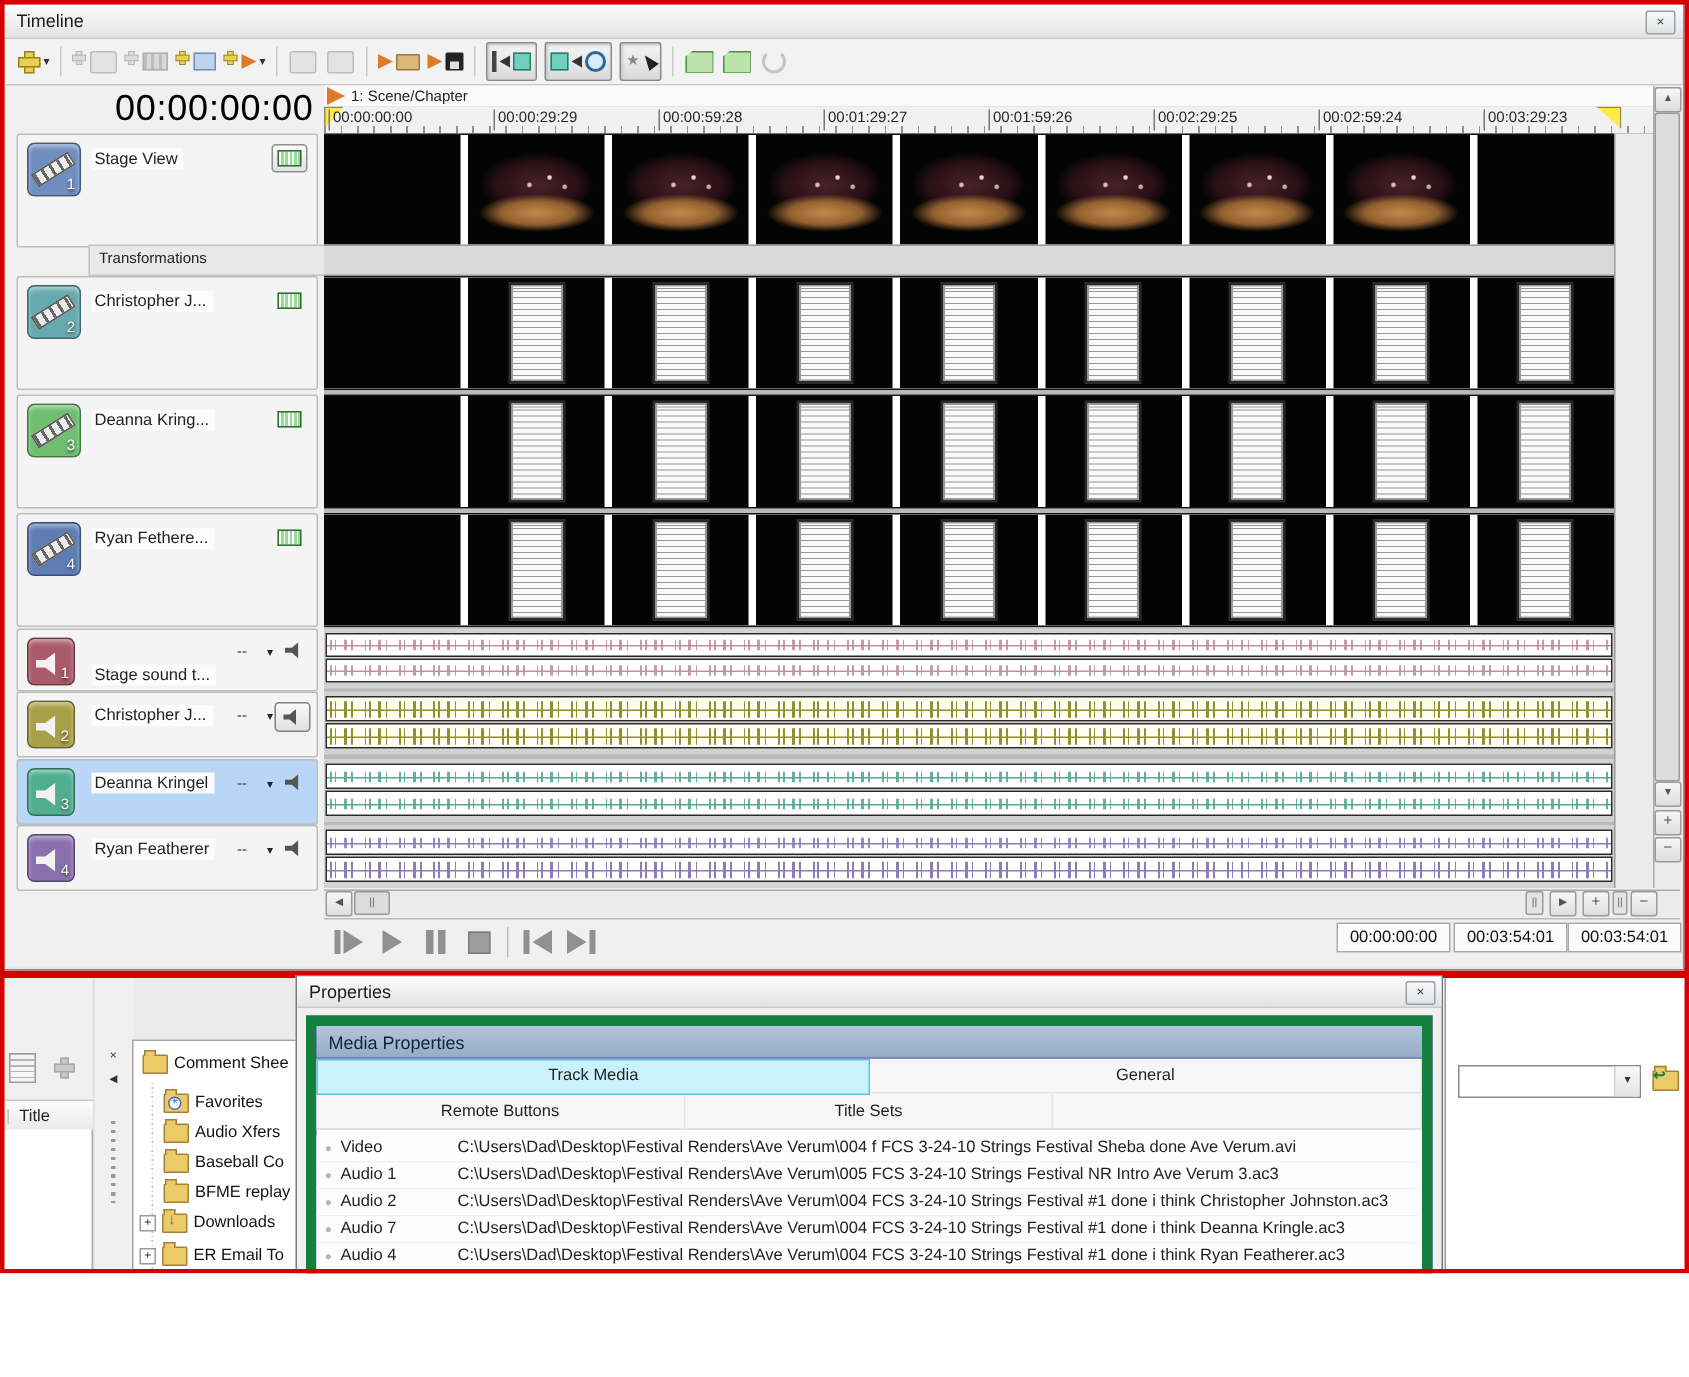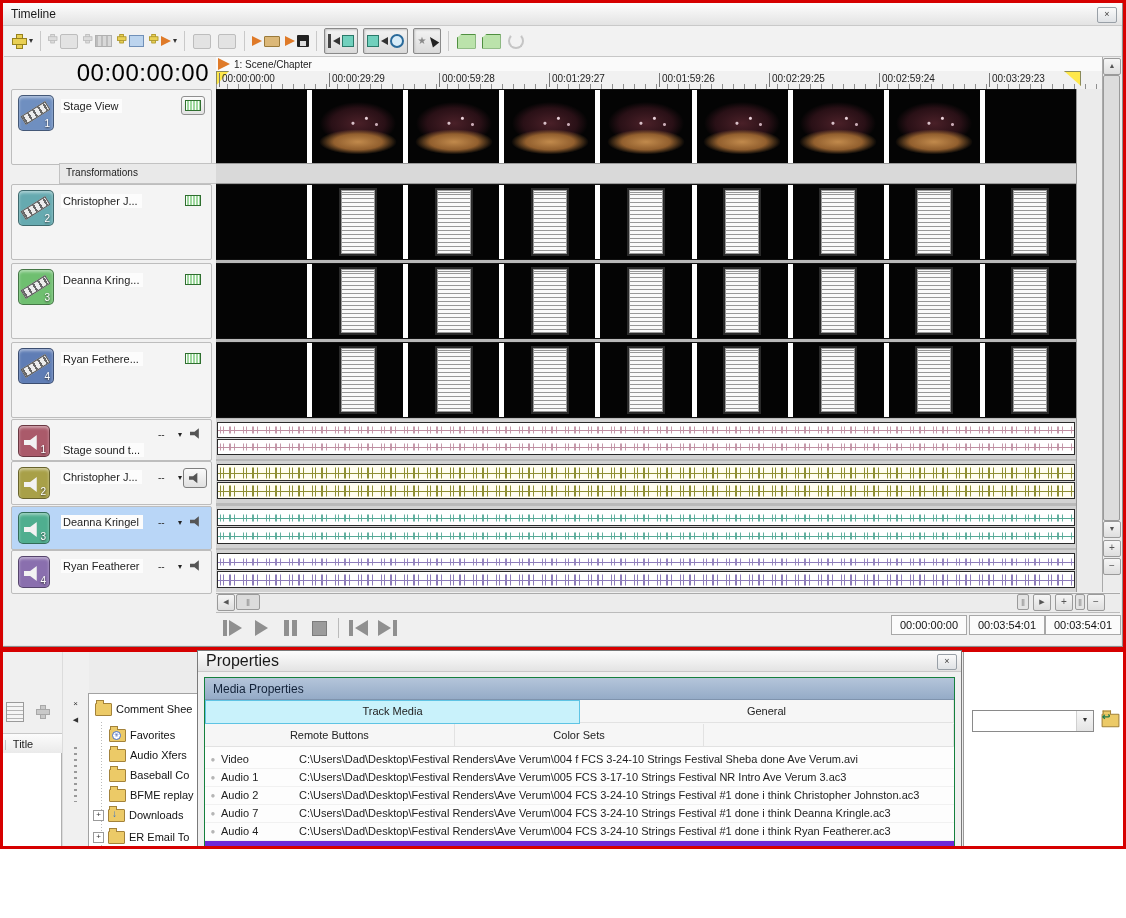--- a/index.html
+++ b/index.html
@@ -122,21 +122,21 @@
   .pausebars div{width:5px;height:16px;background:#909090}
   .stopsq{width:13px;height:13px;background:#9c9c9c;border:1px solid #7c7c7c}
   .tdiv{width:1px;height:20px;background:#bbb}
   .tbox{position:absolute;top:612px;height:18px;width:74px;border:1px solid #a8a8a8;background:#fbfbfb;
         font-size:11px;line-height:18px;text-align:center;color:#111}
   
   .redframe{position:absolute;inset:0;border:3px solid #d60000;z-index:99;pointer-events:none}
   .redstrip{position:absolute;left:0;top:645px;width:1126px;height:7px;background:#d60000;z-index:1}
   
   .props{position:absolute;left:197px;top:650px;width:763px;height:268px;background:#f0f0f0;border:1px solid #7a7a7a;z-index:3}
-  .props .body{position:absolute;left:6px;right:6px;top:26px;bottom:4px;border:1px solid #15803d;background:#6d28d9}
+  .props .body{position:absolute;left:6px;right:6px;top:26px;bottom:4px;border:7px solid #15803d;background:#6d28d9}
   .grouphdr{height:21px;background:linear-gradient(#b4c5da,#95abc7);border-bottom:1px solid #7f93ad;
             font-size:12px;color:#122239;display:flex;align-items:center;padding-left:8px}
   .tabrow{display:flex;background:#f6f6f6}
   .tab{flex:1;height:22px;line-height:22px;text-align:center;font-size:11px;color:#222;
        border-right:1px solid #e2e2e2;border-bottom:1px solid #e2e2e2;background:#f6f6f6}
   .tab.sel{background:#c9f2fb;border:1px solid #5ec4e4;line-height:20px}
   .mtable{padding-top:4px;background:#fdfdfd}
   .mrow{display:flex;height:17px;line-height:17px;font-size:11px;background:#fdfdfd;border-bottom:1px solid #f1f1f1}
   .mdot{width:16px;text-align:center;color:#b5b5b5;font-size:8px}
   .mlabel{width:78px;color:#222}
@@ -615,44 +615,44 @@
       <span class="arr">▾</span>
     </div>
     <div class="upfold">
       <span class="fold"></span>
       <span class="arr2">↩</span>
     </div>
   </div>
 
   <div class="props">
     <div class="titlebar" style="height:20px">
-      <span style="font-size:16px">Properties</span>
+      <span style="font-size:12px">Properties</span>
     </div>
     <div class="closebtn" style="right:4px;top:3px">×</div>
     <div class="body">
       <div class="grouphdr">Media Properties</div>
       <div class="tabrow">
         <div class="tab sel">Track Media</div>
         <div class="tab">General</div>
       </div>
       <div class="tabrow">
         <div class="tab">Remote Buttons</div>
-        <div class="tab">Color Sets</div>
+        <div class="tab">Title Sets</div>
         <div class="tab"></div>
       </div>
       <div class="mtable">
         <div class="mrow">
           <span class="mdot">●</span>
           <span class="mlabel">Video</span>
           <span class="mpath">C:\Users\Dad\Desktop\Festival Renders\Ave Verum\004 f FCS 3-24-10 Strings Festival Sheba done Ave Verum.avi</span>
         </div>
         <div class="mrow">
           <span class="mdot">●</span>
           <span class="mlabel">Audio 1</span>
-          <span class="mpath">C:\Users\Dad\Desktop\Festival Renders\Ave Verum\005 FCS 3-17-10 Strings Festival NR Intro Ave Verum 3.ac3</span>
+          <span class="mpath">C:\Users\Dad\Desktop\Festival Renders\Ave Verum\005 FCS 3-24-10 Strings Festival NR Intro Ave Verum 3.ac3</span>
         </div>
         <div class="mrow">
           <span class="mdot">●</span>
           <span class="mlabel">Audio 2</span>
           <span class="mpath">C:\Users\Dad\Desktop\Festival Renders\Ave Verum\004 FCS 3-24-10 Strings Festival #1 done i think Christopher Johnston.ac3</span>
         </div>
         <div class="mrow">
           <span class="mdot">●</span>
           <span class="mlabel">Audio 7</span>
           <span class="mpath">C:\Users\Dad\Desktop\Festival Renders\Ave Verum\004 FCS 3-24-10 Strings Festival #1 done i think Deanna Kringle.ac3</span>

